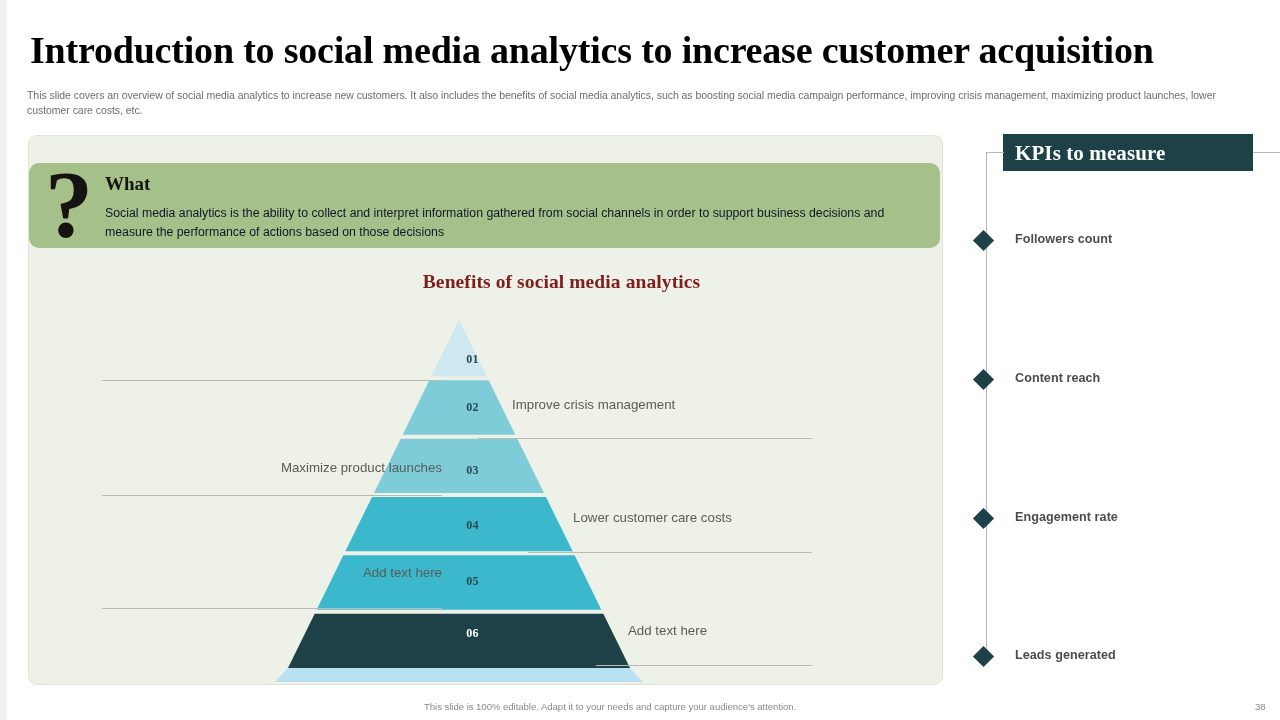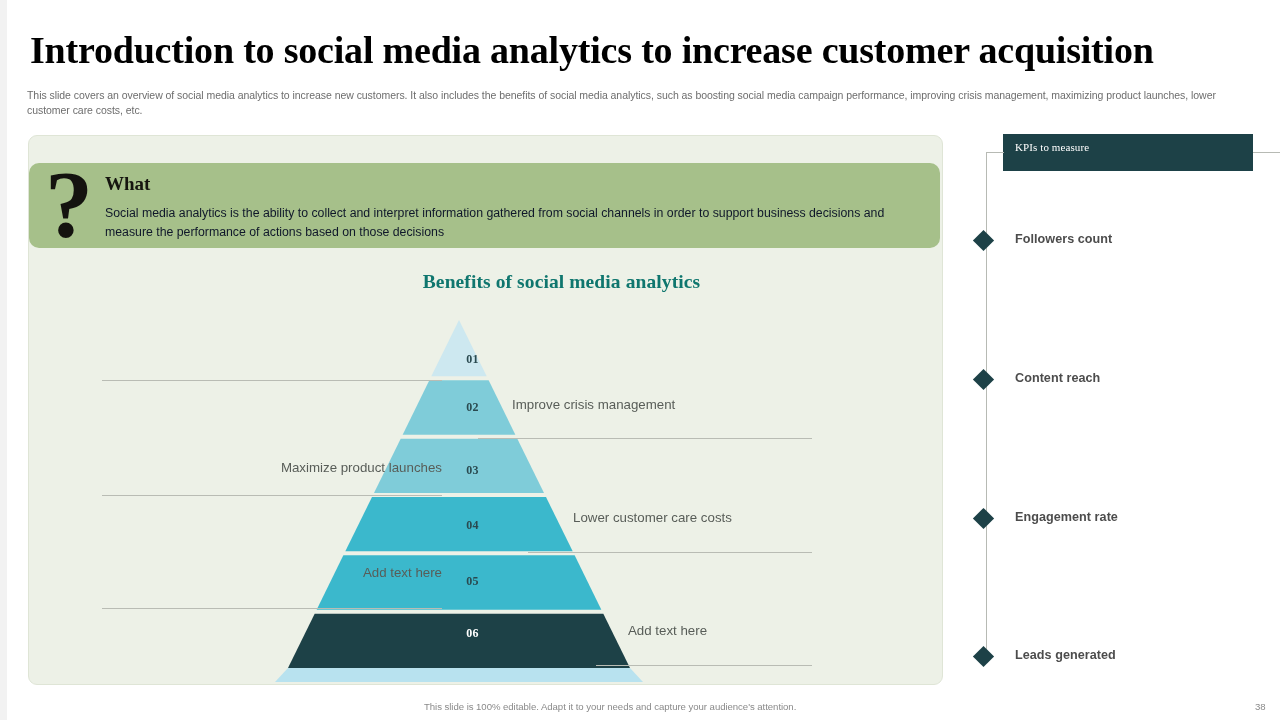--- a/index.html
+++ b/index.html
@@ -48,21 +48,21 @@
   }
   .what-body{
     position:absolute;left:105px;top:204px;width:800px;
     font-size:12.3px;color:#0f172a;line-height:1.52;
   }
 
   
   .benefits-title{
     position:absolute;left:28px;top:271px;width:1067px;text-align:center;
     font-family:"Liberation Serif", serif;
-    font-size:19.5px;font-weight:700;color:#0f766e;letter-spacing:0.1px;
+    font-size:19.5px;font-weight:700;color:#7f1d1d;letter-spacing:0.1px;
   }
 
   .pyr-wrap{position:absolute;left:28px;top:135px;width:913px;height:548px;}
   .pyr-svg{position:absolute;left:0;top:0;}
 
   .conn{position:absolute;height:1px;background:#b9bcb4;}
 
   .lvl-label{
     position:absolute;font-size:13.3px;color:#585d58;white-space:nowrap;
   }
@@ -76,21 +76,21 @@
   .lvl-num.on-dark{color:#ffffff;}
 
   
   .kpi-header{
     position:absolute;left:1003px;top:134px;width:250px;height:37px;
     background:#1d4147;
   }
   .kpi-header span{
     position:absolute;left:12px;top:7px;
     font-family:"Liberation Serif", serif;
-    font-size:11px;font-weight:400;color:#ffffff;letter-spacing:0.1px;
+    font-size:21px;font-weight:700;color:#ffffff;letter-spacing:0.1px;
   }
   .kpi-rule-right{
     position:absolute;left:1253px;top:152px;width:27px;height:1px;background:#b7bab4;
   }
   .kpi-rule-top{
     position:absolute;left:986px;top:152px;width:18px;height:1px;background:#b7bab4;
   }
   .kpi-axis{
     position:absolute;left:986px;top:152px;width:1px;height:506px;background:#b7bab4;
   }

